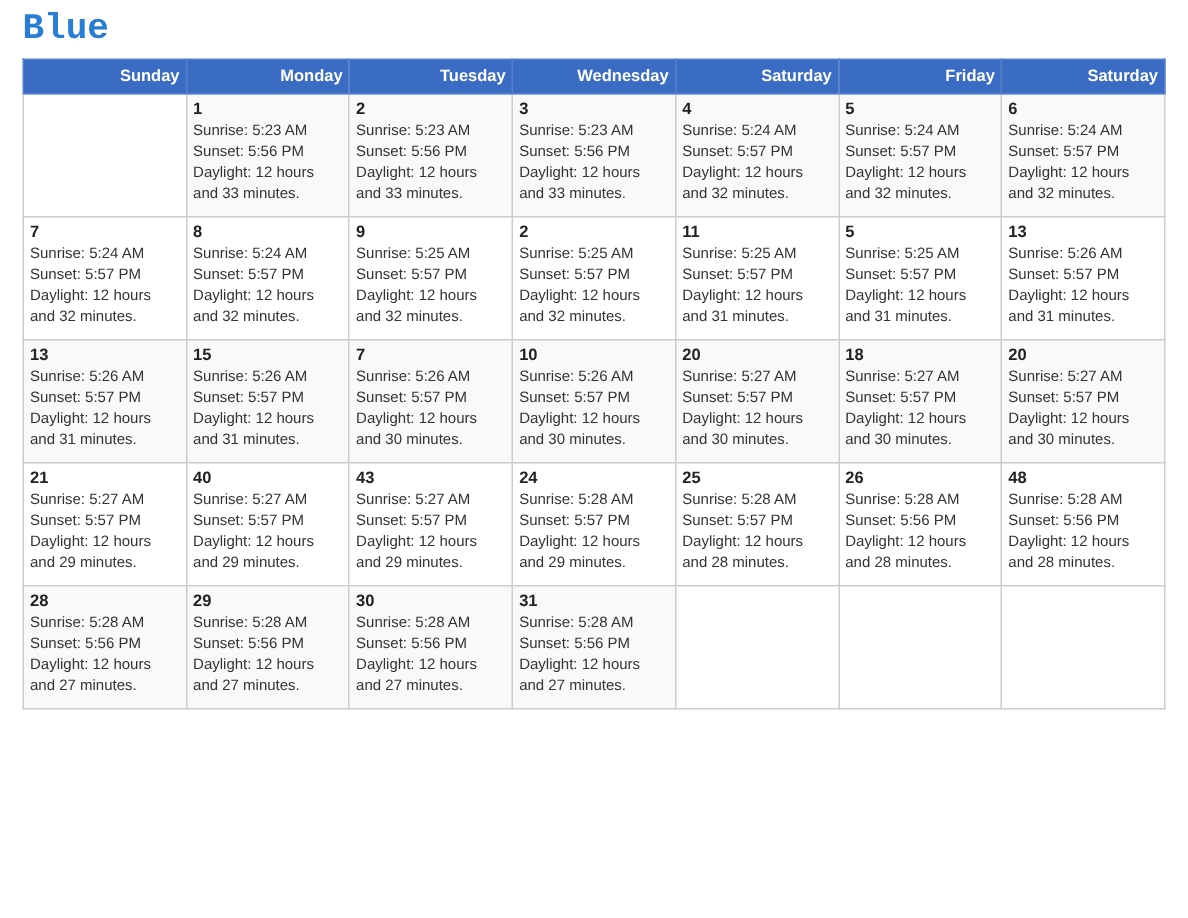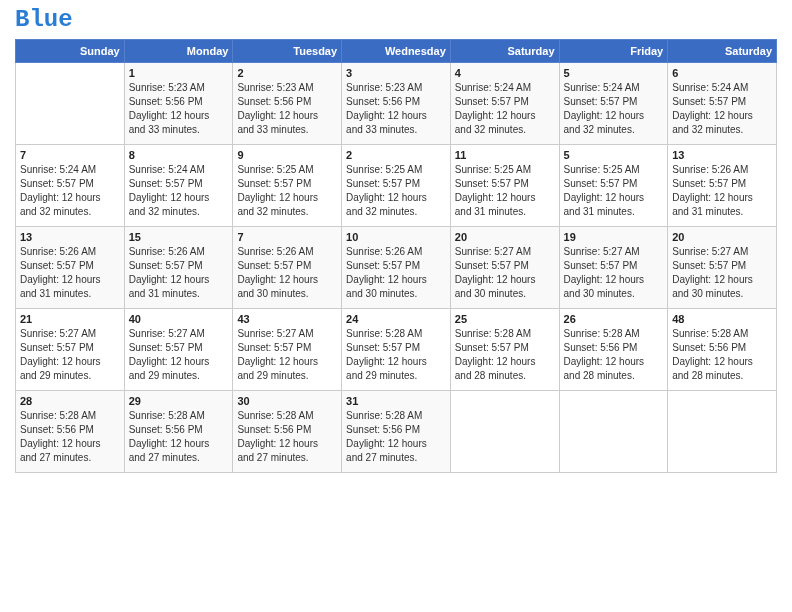--- a/index.html
+++ b/index.html
@@ -235,21 +235,21 @@
 and 30 minutes.</div>
           </td>
           <td>
             <div class="cell-date">20</div>
             <div class="cell-info" style="white-space: pre-line;">Sunrise: 5:27 AM
 Sunset: 5:57 PM
 Daylight: 12 hours
 and 30 minutes.</div>
           </td>
           <td>
-            <div class="cell-date">19</div>
+            <div class="cell-date">18</div>
             <div class="cell-info" style="white-space: pre-line;">Sunrise: 5:27 AM
 Sunset: 5:57 PM
 Daylight: 12 hours
 and 30 minutes.</div>
           </td>
           <td>
             <div class="cell-date">20</div>
             <div class="cell-info" style="white-space: pre-line;">Sunrise: 5:27 AM
 Sunset: 5:57 PM
 Daylight: 12 hours

